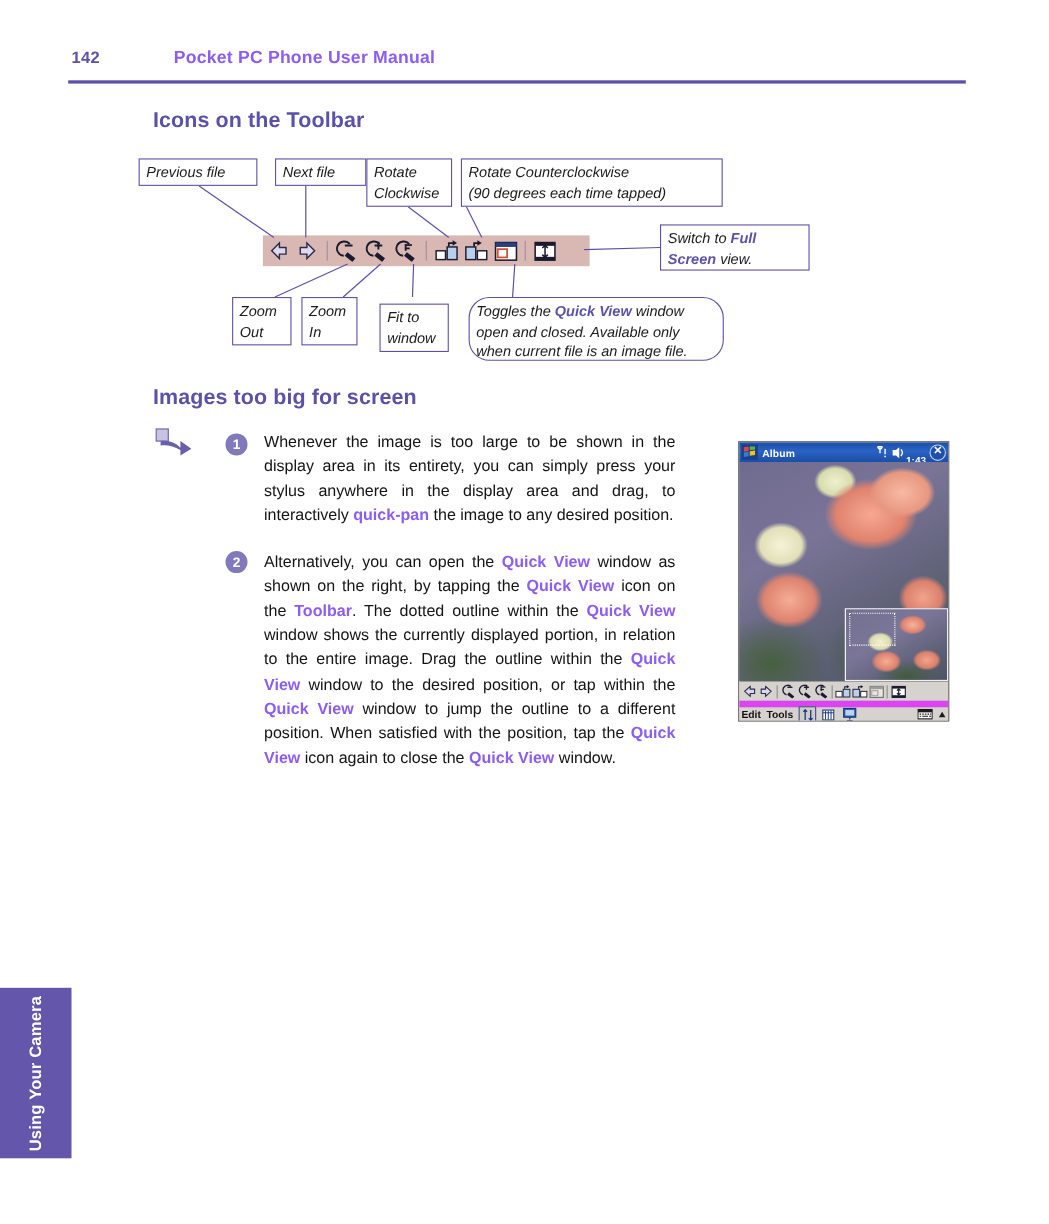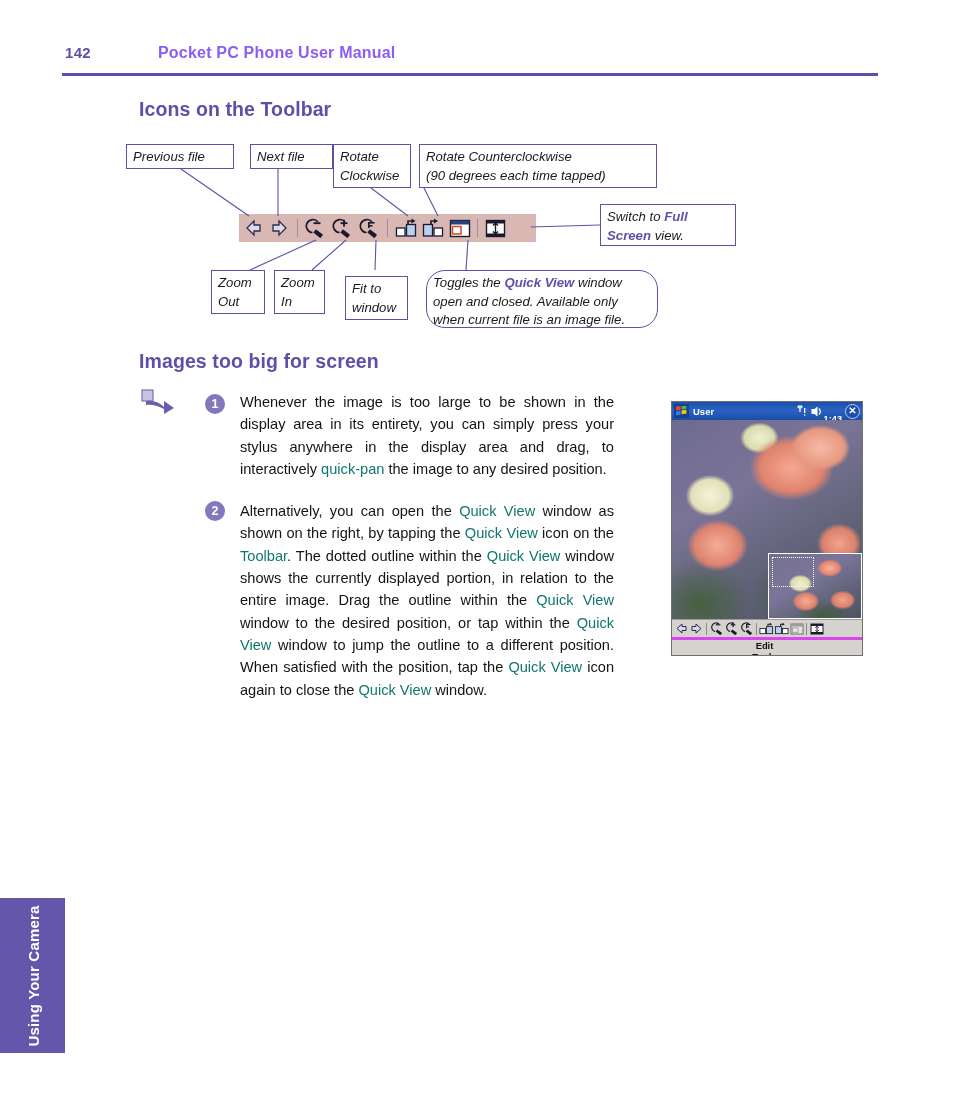--- a/index.html
+++ b/index.html
@@ -143,21 +143,21 @@
   
   .body-par {
     position: absolute;
     width: 374px;
     font-size: 14.6px;
     line-height: 22.35px;
     color: #141414;
     text-align: justify;
     font-family: "Liberation Sans", sans-serif;
   }
-  .body-par b { color: #0f766e; font-weight: normal; }
+  .body-par b { color: #8b5cf6; font-weight: bold; }
   #par-1 { left: 240px; top: 391px; }
   #par-2 { left: 240px; top: 500px; }
 
   
   #pda {
     position: absolute;
     left: 671px; top: 401px;
     width: 192px; height: 255px;
     box-sizing: border-box;
     border: 1px solid #6f6f6f;
@@ -287,26 +287,25 @@
     width: 1px; height: 12px;
     background: #8e8b88;
     margin: 0 2px;
     flex: 0 0 auto;
   }
 
   
   #pda-menubar {
     height: 19px;
     background: #d6d3ce;
-    border-top: 3px solid #d946ef;
+    border-top: 6px solid #d946ef;
     display: flex;
     align-items: center;
     padding: 0 2px;
     box-sizing: border-box;
-    flex-direction: column;
   }
   .pda-menu-label {
     font-size: 9.4px;
     font-weight: bold;
     color: #12100f;
     font-family: "Liberation Sans", sans-serif;
     margin-right: 5px;
     flex: 0 0 auto;
   }
   .pda-menu-btn {
@@ -480,21 +479,21 @@
 
   <div id="pda-titlebar">
     <div id="pda-start">
       <svg width="11" height="10" viewBox="0 0 11 10">
         <rect x="0" y="0.6" width="4.6" height="4" fill="#e8443c" transform="skewY(-8)"></rect>
         <rect x="5.6" y="0.2" width="4.8" height="4" fill="#57b64a" transform="skewY(-8)"></rect>
         <rect x="0" y="5.4" width="4.6" height="4" fill="#2f7fd6" transform="skewY(-8)"></rect>
         <rect x="5.6" y="5.1" width="4.8" height="4" fill="#f2c315" transform="skewY(-8)"></rect>
       </svg>
     </div>
-    <div id="pda-app-title">User</div>
+    <div id="pda-app-title">Album</div>
     <div class="pda-tb-item">
       <svg width="11" height="12" viewBox="0 0 11 12">
         <path d="M1 1 L5 1 M3 1 L3 7" stroke="#ffffff" stroke-width="1.2" fill="none"></path>
         <path d="M1 1 C1 4 5 4 5 1" stroke="#ffffff" stroke-width="1.2" fill="none"></path>
         <rect x="7" y="3" width="1.3" height="5" fill="#ffffff"></rect>
         <rect x="7" y="9.3" width="1.3" height="1.4" fill="#ffffff"></rect>
       </svg>
     </div>
     <div class="pda-tb-item">
       <svg width="12" height="11" viewBox="0 0 12 11">

